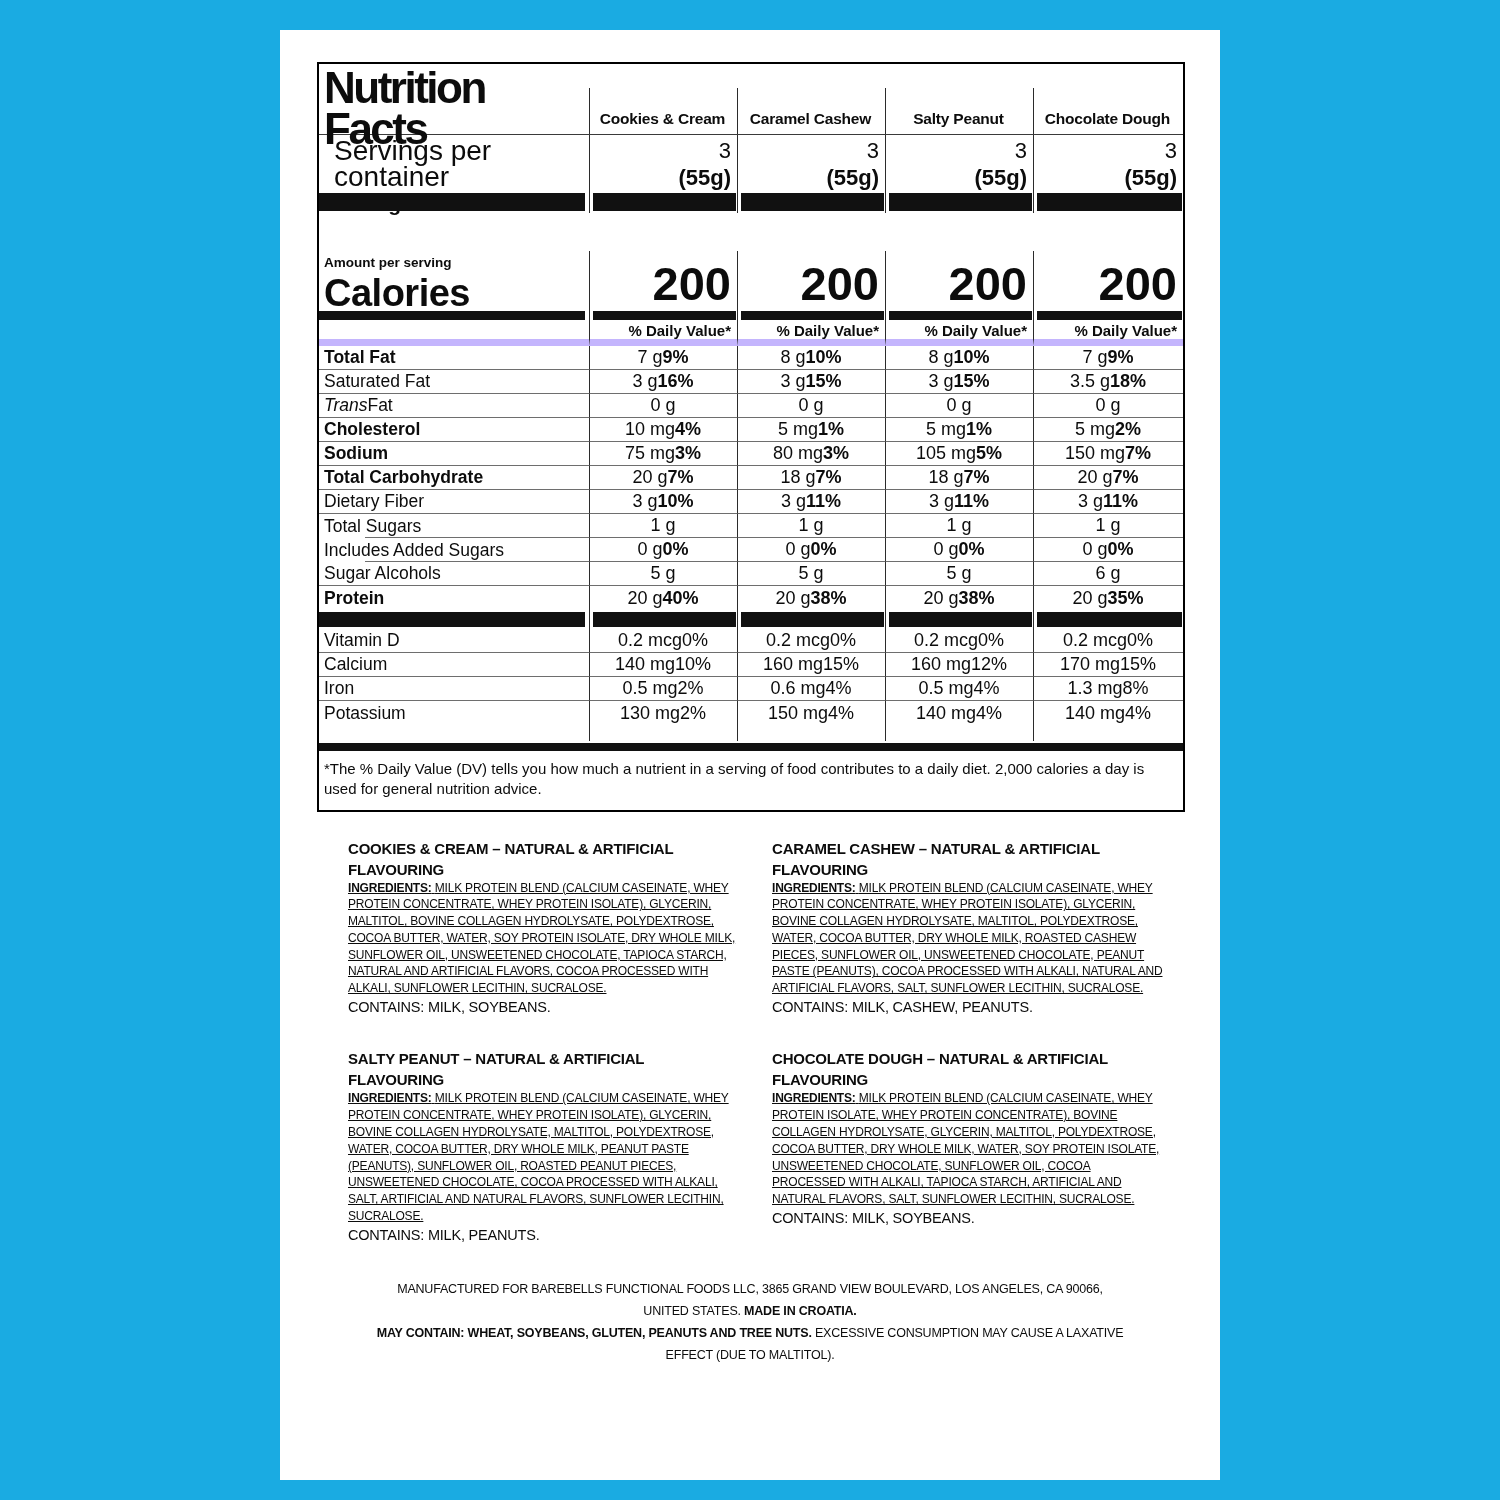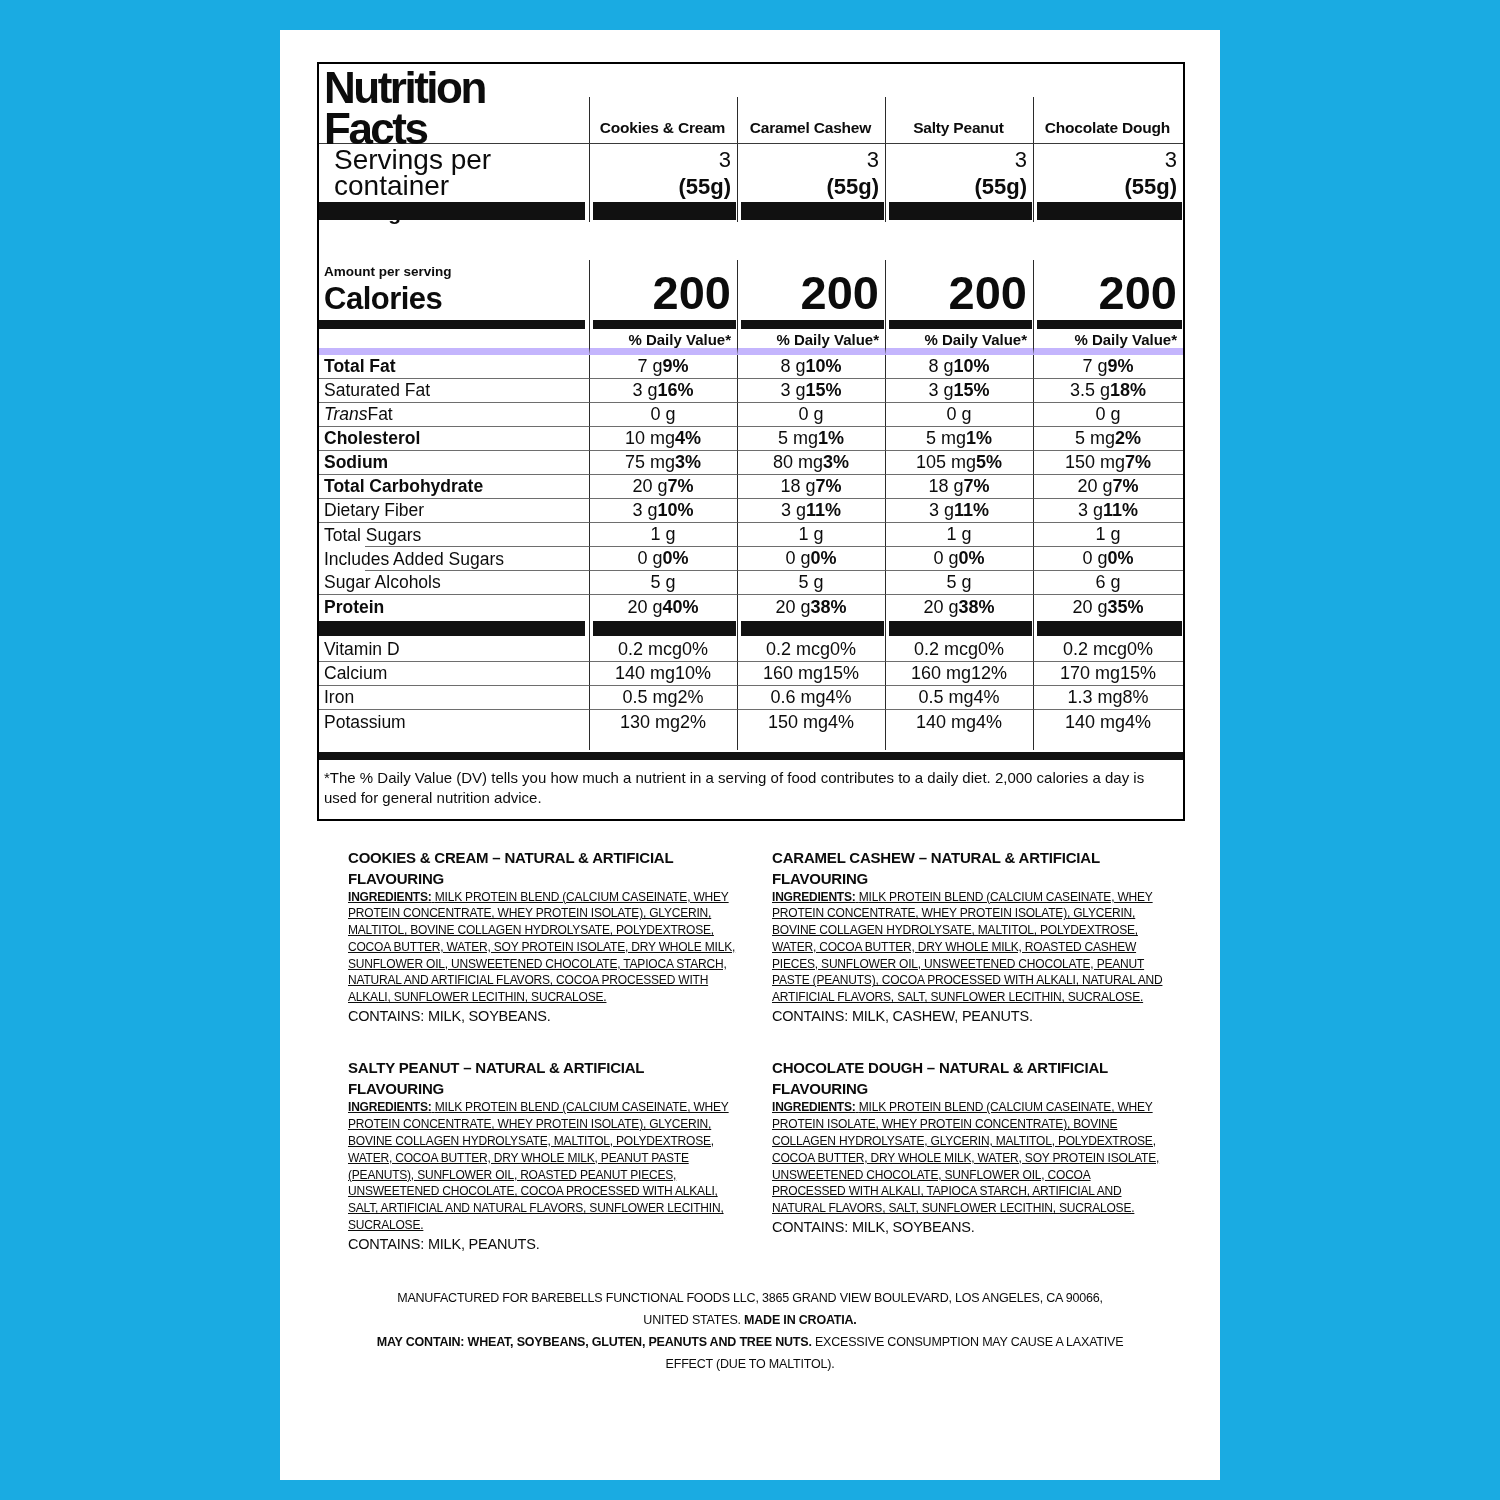--- a/index.html
+++ b/index.html
@@ -27,21 +27,21 @@
     grid-template-columns:270px 148px 148px 148px 150px;
   }
   .row{display:contents;}
   .lc{padding-left:5px;box-sizing:border-box;}
   .fc{border-left:1px solid #2b2b2b;padding:0 6px 0 5px;box-sizing:border-box;}
   .vc{display:flex;justify-content:center;align-items:center;font-size:18px;}
   .amt{white-space:nowrap;}
   .dv{font-weight:bold;white-space:nowrap;}
   .dvreg .dv{font-weight:normal;}
   
-  .hrow > div{height:80px;border-bottom:1px solid #3a3a3a;}
+  .hrow > div{height:71px;border-bottom:1px solid #3a3a3a;}
   .hrow .fc{border-left:none;position:relative;display:flex;align-items:flex-end;justify-content:center;padding-bottom:6px;text-align:center;}
   .hrow .fc::before{content:"";position:absolute;left:0;bottom:0;width:1px;height:46px;background:#2b2b2b;}
   .nf-title{font-size:44px;font-weight:bold;letter-spacing:-2.5px;line-height:0.93;padding-top:4px;}
   .flavor-name{font-size:15.5px;font-weight:bold;letter-spacing:-0.2px;}
   
   .srow > div{height:56px;padding-top:3px;}
   .srow .lc .l1{font-size:28px;line-height:26px;margin-left:10px;}
   .srow .lc .l2{font-size:21px;font-weight:bold;line-height:27px;display:flex;justify-content:space-between;padding-right:12px;}
   .srow .fc{text-align:right;}
   .srow .fc .s1{font-size:22px;line-height:26px;}
@@ -51,21 +51,21 @@
   .bar{background:#111;}
   .bar.h18{height:18px;}
   .bar.h9{height:9px;}
   .bar.h15{height:15px;}
   .lc .bar{margin-right:4px;}
   .fc .bar{margin:0 -2px 0 -1px;}
   .brow .fc{padding:2px 3px 2px 4px;}
   
   .crow > div{height:58px;margin-top:38px;}
   .crow .lc .aps{font-size:13.5px;font-weight:bold;padding-top:4px;}
-  .crow .lc .cal{font-size:31px;font-weight:bold;letter-spacing:-0.5px;padding-top:2px;}
+  .crow .lc .cal{font-size:38px;font-weight:bold;letter-spacing:-0.5px;padding-top:2px;}
   .crow .fc{display:flex;align-items:flex-end;justify-content:flex-end;font-size:47px;font-weight:bold;line-height:0.95;padding-bottom:2px;}
   
   .dvh > div{height:24px;border-bottom:7px solid #c4b5fd;}
   .dvh .fc{display:flex;align-items:center;justify-content:flex-end;font-size:15px;font-weight:bold;}
   
   .vrow > div{height:24px;}
   .vrow .lc{display:flex;align-items:center;font-size:17.5px;}
   .bold{font-weight:bold;}
   .i1{}
   .i2{}

